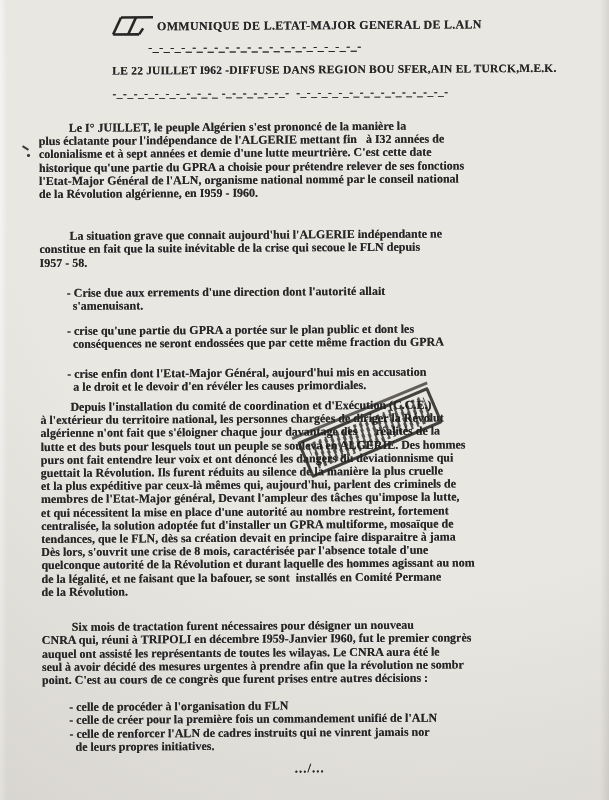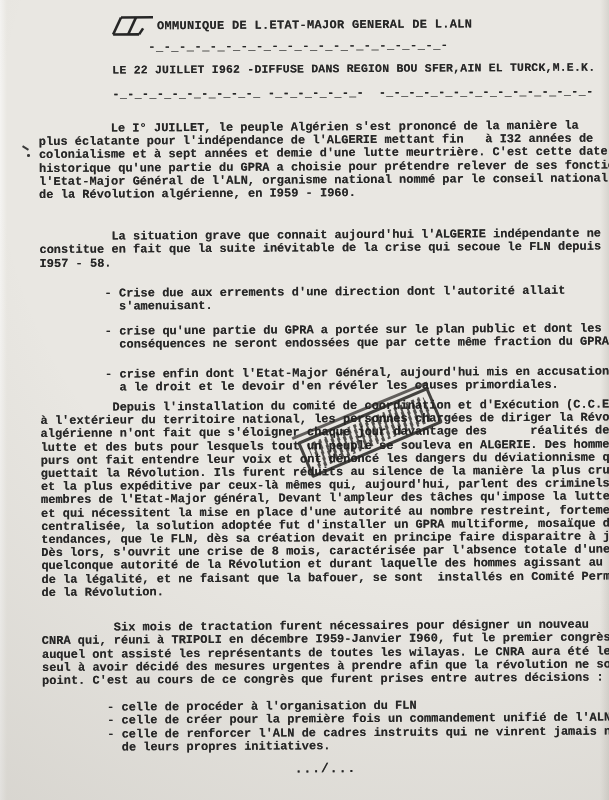--- a/index.html
+++ b/index.html
@@ -6,21 +6,21 @@
   .page{
     position:relative;
     width:609px;height:800px;
     margin:0 auto;
     background:
       radial-gradient(130% 100% at 72% 18%, rgba(0,0,0,0) 55%, rgba(110,105,95,.14) 100%),
       linear-gradient(90deg, rgba(255,255,255,.55) 0px, rgba(255,255,255,0) 7px),
       linear-gradient(270deg, rgba(130,125,115,.18) 0px, rgba(130,125,115,0) 9px),
       #e9e7e2;
     overflow:hidden;
-    font-family:Liberation Mono, monospace;
+    font-family:Liberation Serif, serif;
     color:#262626;
   }
   .content{
     position:absolute;left:38px;top:14px;right:0;
     transform:rotate(-0.35deg);
     transform-origin:left top;
   }
   .ink{
     font-weight:bold;
     text-shadow:0 0 .5px rgba(30,30,30,.65);

